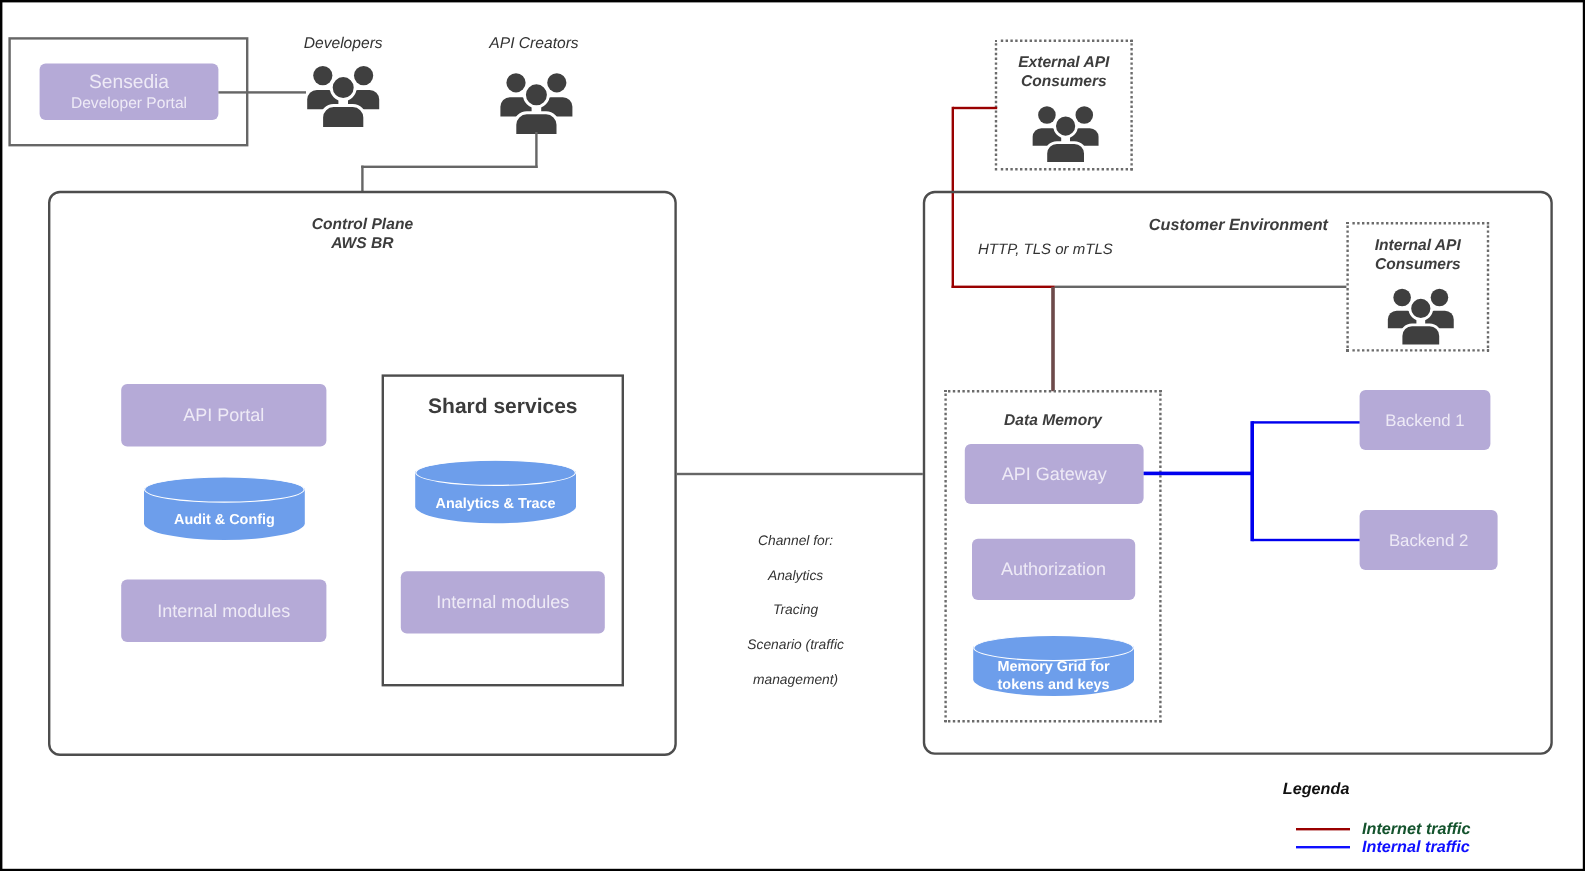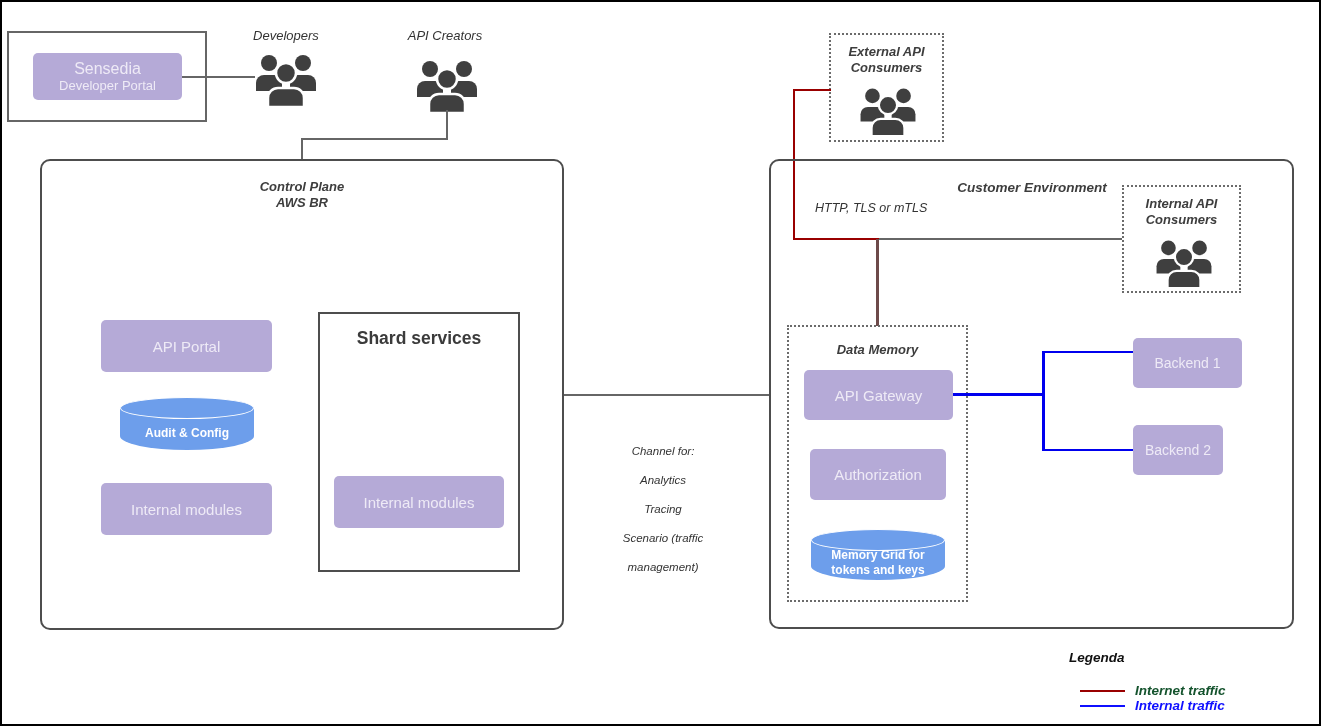--- a/index.html
+++ b/index.html
@@ -114,20 +114,25 @@
     <div class="cyl-body"></div>
     <div class="cyl-top"></div>
     <div class="cyl-label">Audit &amp; Config</div>
   </div>
 
   <div class="pbox sz15" style="left:99px; top:481px; width:171px; height:52px;">Internal modules</div>
 
   <div class="frame-square" style="left:316px; top:310px; width:202px; height:260px;"></div>
   <div class="abs" style="left:316px; top:326px; width:202px; text-align:center; font-weight:bold; font-size:17.5px; color:#3b3b3b;">Shard services</div>
 
+  <div class="cylinder" style="left:344px; top:381px; width:134px; height:53px;">
+    <div class="cyl-body"></div>
+    <div class="cyl-top"></div>
+    <div class="cyl-label">Analytics &amp; Trace</div>
+  </div>
 
   <div class="pbox sz15" style="left:332px; top:474px; width:170px; height:52px;">Internal modules</div>
 
   <div class="line gray-line" style="left:562px; top:392px; width:205px; height:2px;"></div>
   <div class="channel-note" style="left:581px; top:427px; width:160px;">
     <div>Channel  for:</div>
     <div>Analytics</div>
     <div>Tracing</div>
     <div>Scenario (traffic</div>
     <div>management)</div>
@@ -189,22 +194,22 @@
 
   <div class="cylinder" style="left:809px; top:527px; width:134px; height:51px;">
     <div class="cyl-body"></div>
     <div class="cyl-top"></div>
     <div class="cyl-label" style="top:18px;">
       <div>Memory Grid for</div>
       <div>tokens and keys</div>
     </div>
   </div>
 
-  <div class="pbox sz14" style="left:1131px; top:336px; width:109px; height:50px;">Backend 1</div>
-  <div class="pbox sz14" style="left:1131px; top:423px; width:90px; height:50px;text-align:center;">Backend 2</div>
+  <div class="pbox sz14" style="left:1131px; top:323px; width:109px; height:50px;">Backend 1</div>
+  <div class="pbox sz14" style="left:1131px; top:423px; width:115px; height:50px;text-align:center;">Backend 2</div>
 
   <div class="line blue-line" style="left:951px; top:391px; width:91px; height:3px;"></div>
   <div class="line blue-line" style="left:1040px; top:349px; width:3px; height:100px;"></div>
   <div class="line blue-line" style="left:1041px; top:349px; width:90px; height:2px;"></div>
   <div class="line blue-line" style="left:1041px; top:447px; width:90px; height:2px;"></div>
 
   <div class="legend-title" style="left:1067px; top:648px;">Legenda</div>
   <div class="line red-line" style="left:1078px; top:688px; width:45px; height:2px;"></div>
   <div class="legend-label red" style="left:1133px; top:681px;">Internet traffic</div>
   <div class="line" style="left:1078px; top:703px; width:45px; height:2px; background:#0f0fff;"></div>

